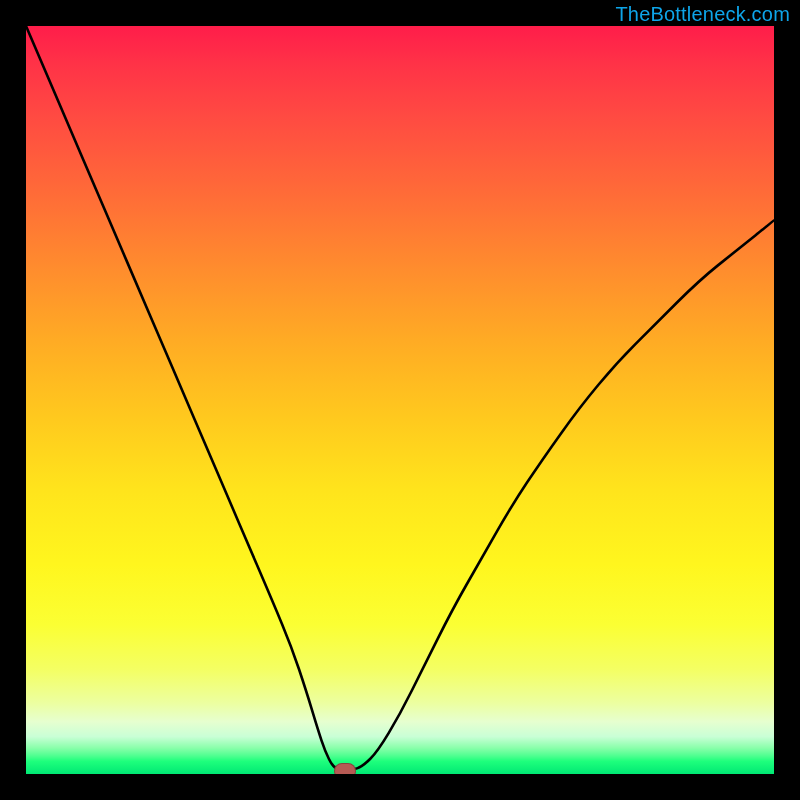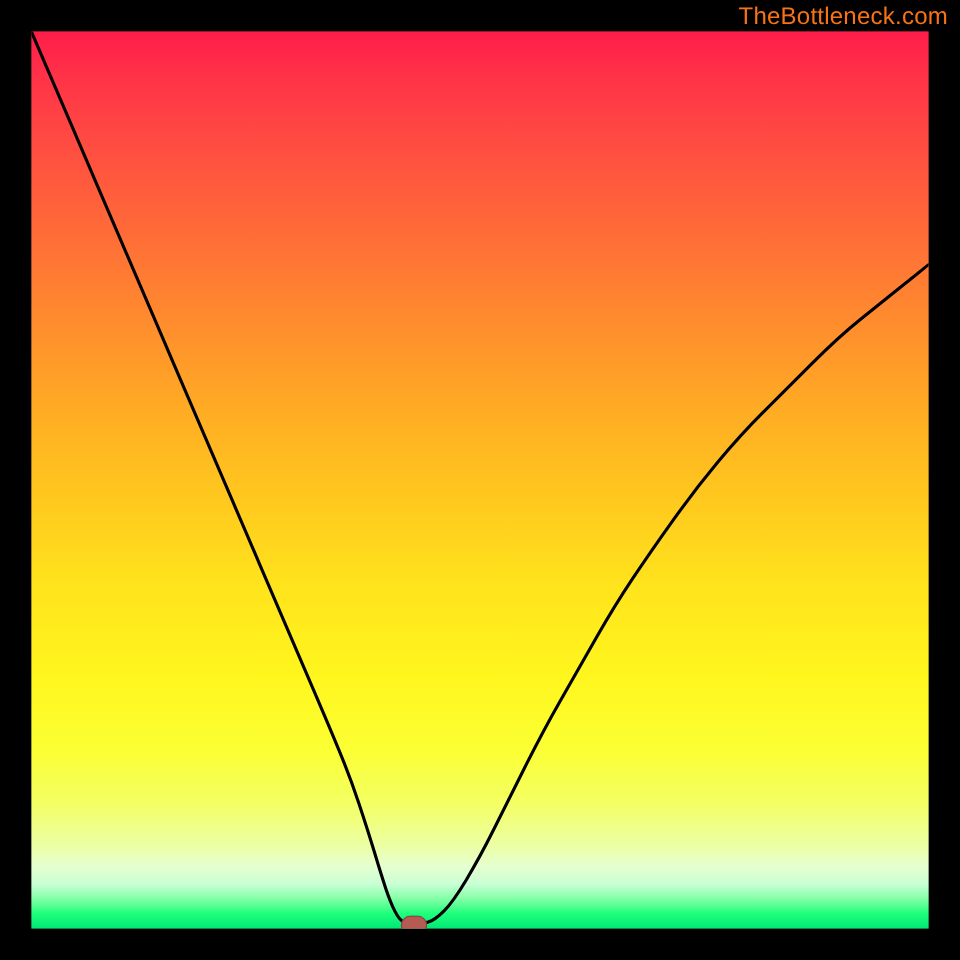--- a/index.html
+++ b/index.html
@@ -63,21 +63,21 @@
     width: 20px;
     height: 14px;
     border-radius: 8px;
     background: #b65a54;
     border: 1px solid rgba(0,0,0,0.25);
   }
   .watermark {
     position: absolute;
     top: 3px;
     right: 10px;
-    color: #f97316;
+    color: #0ea5e9;
     font-size: 20px;
     font-weight: 500;
     letter-spacing: 0.2px;
     user-select: none;
   }
 </style>
 </head>
 <body>
 
 <div class="frame">

